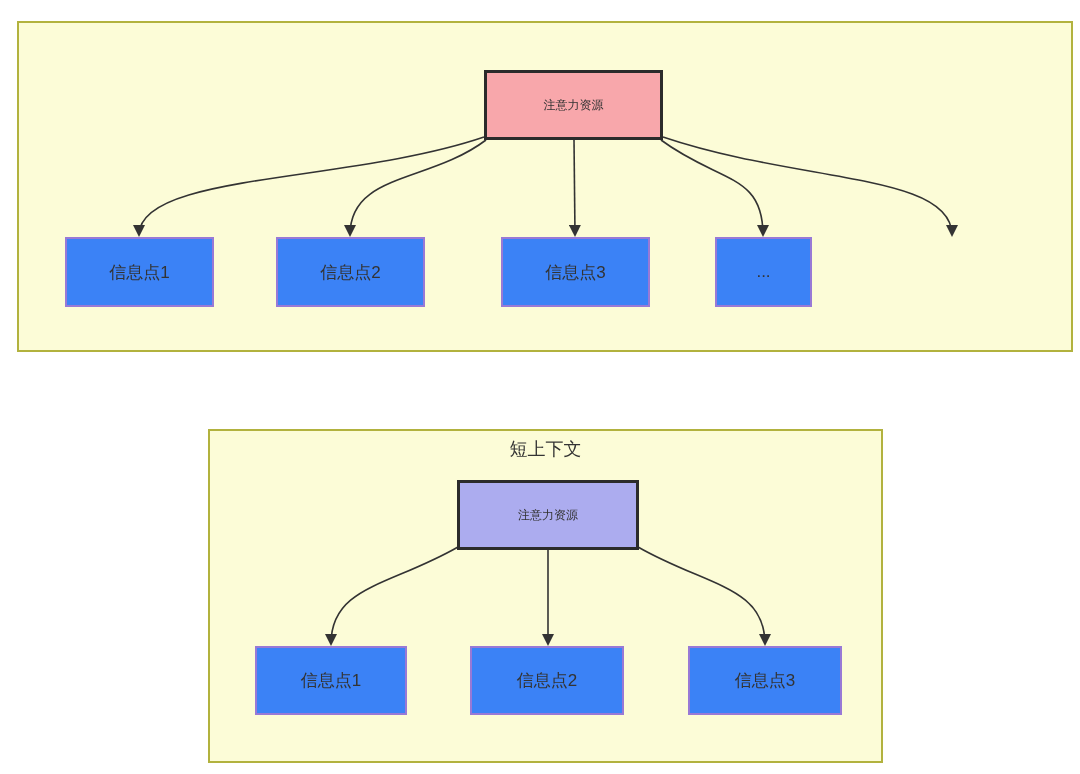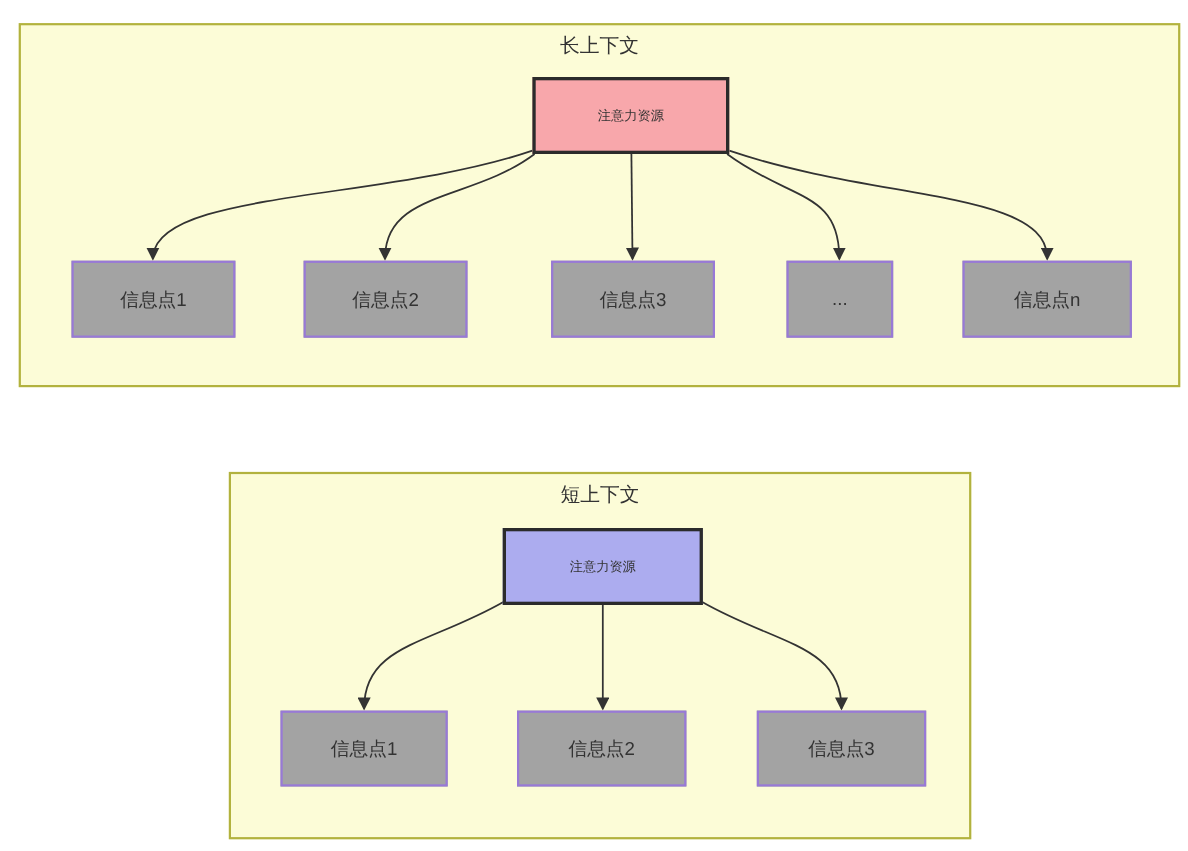--- a/index.html
+++ b/index.html
@@ -41,21 +41,21 @@
     align-items: center;
     justify-content: center;
     font-size: 12px;
     color: #333333;
     z-index: 2;
   }
   .root-pink { background: #F8A7AB; }
   .root-purple { background: #ACACEF; }
   .child-node {
     position: absolute;
-    background: #a3a3a3;
+    background: #3b82f6;
     border: 2px solid #9879D6;
     box-sizing: border-box;
     display: flex;
     align-items: center;
     justify-content: center;
     font-size: 17px;
     color: #333333;
     z-index: 2;
   }
   .edge-layer {
@@ -65,21 +65,20 @@
     pointer-events: none;
   }
 </style>
 </head>
 <body>
 
 <div class="stage">
 
   <div class="panel" style="left:17px; top:21px; width:1056px; height:331px;">
 
-    <div class="panel-title">长上下文</div>
 
     <svg class="edge-layer" width="1056" height="331" viewBox="0 0 1056 331" xmlns="http://www.w3.org/2000/svg">
       <defs>
         <marker id="ah-long" markerUnits="userSpaceOnUse" markerWidth="12" markerHeight="12" refX="10" refY="6" orient="auto">
           <path d="M0,0 L12,6 L0,12 Z" fill="#333333"></path>
         </marker>
       </defs>
       <g fill="none" stroke="#333333" stroke-width="1.6">
         <path d="M 465 114 C 330 160, 120 150, 120 212" marker-end="url(#ah-long)"></path>
         <path d="M 467 117 C 410 160, 331 150, 331 212" marker-end="url(#ah-long)"></path>
@@ -97,23 +96,20 @@
       <span>信息点1</span>
     </div>
     <div class="child-node" style="left:257px; top:214px; width:149px; height:70px;">
       <span>信息点2</span>
     </div>
     <div class="child-node" style="left:482px; top:214px; width:149px; height:70px;">
       <span>信息点3</span>
     </div>
     <div class="child-node" style="left:696px; top:214px; width:97px; height:70px;">
       <span>...</span>
-    </div>
-    <div class="child-node" style="left:856px; top:214px; width:154px; height:70px;">
-      <span>信息点n</span>
     </div>
   </div>
 
   <div class="panel" style="left:208px; top:429px; width:675px; height:334px;">
 
     <div class="panel-title">短上下文</div>
 
     <svg class="edge-layer" width="675" height="334" viewBox="0 0 675 334" xmlns="http://www.w3.org/2000/svg">
       <defs>
         <marker id="ah-short" markerUnits="userSpaceOnUse" markerWidth="12" markerHeight="12" refX="10" refY="6" orient="auto">

